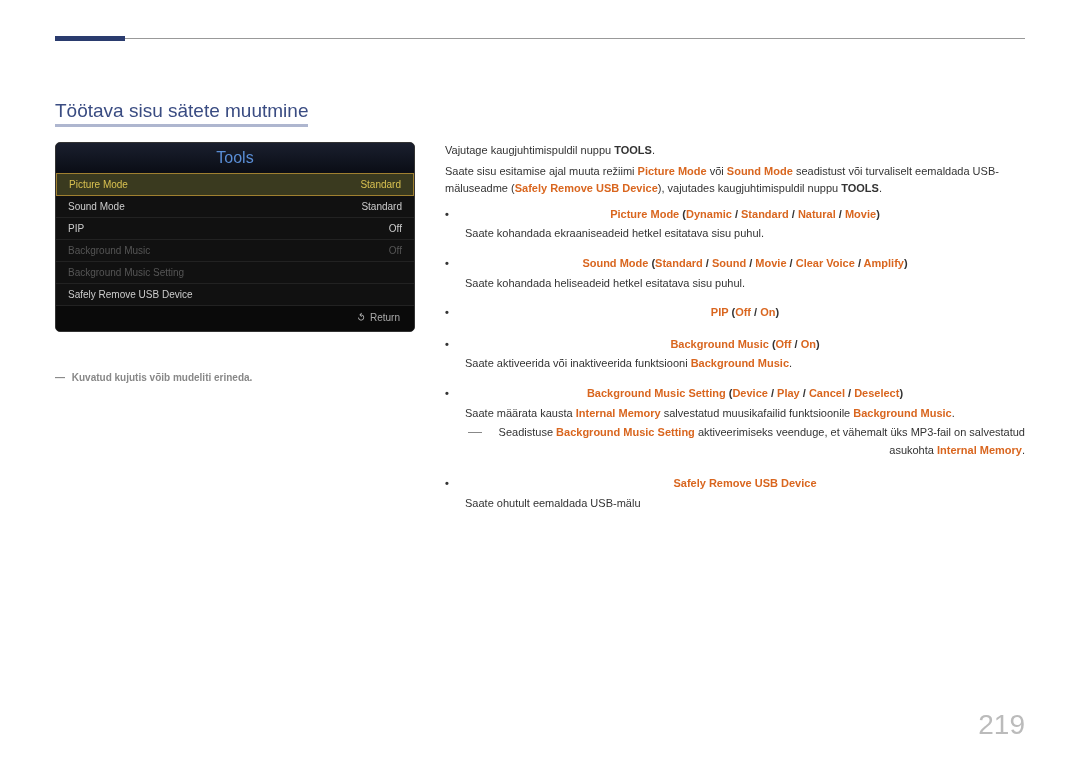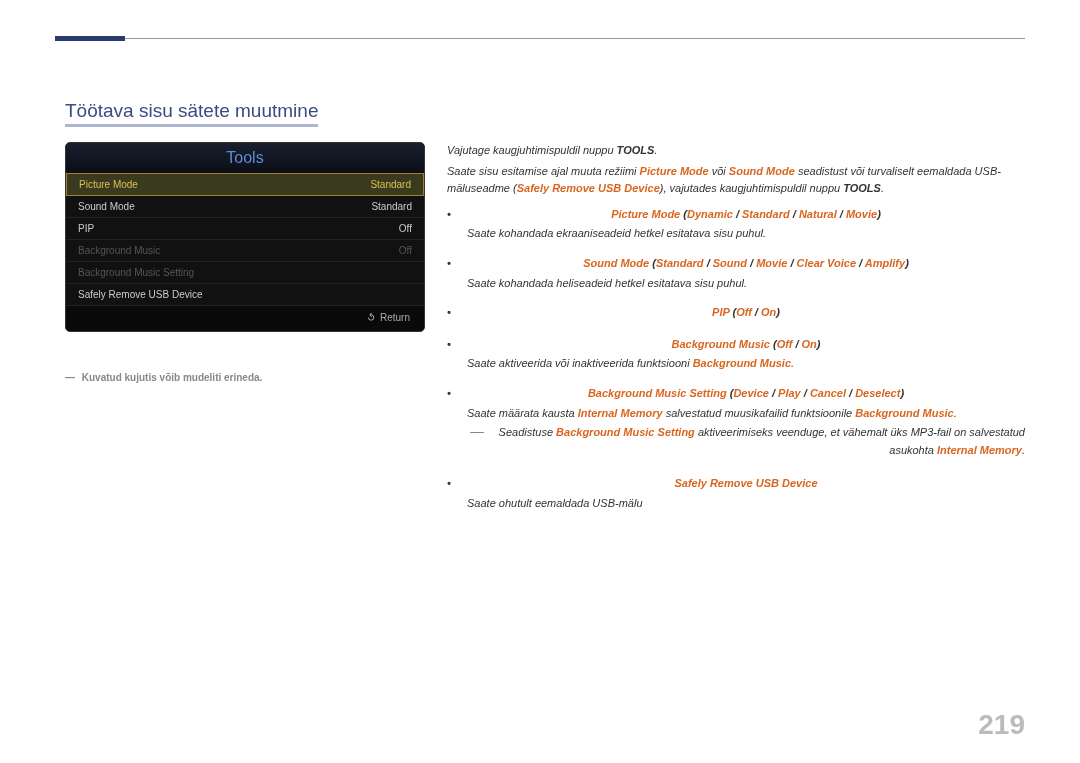--- a/index.html
+++ b/index.html
@@ -23,38 +23,38 @@
   position: absolute;
   top: 36px;
   left: 55px;
   width: 70px;
   height: 5px;
   background: #2a3b6e;
 }
 .content {
   position: absolute;
   top: 100px;
-  left: 65px;
+  left: 55px;
   right: 55px;
 }
 .heading {
   font-size: 19px;
   color: #3a4c82;
   font-weight: 500;
   border-bottom: 3px solid #aeb6cf;
   display: inline-block;
   padding-bottom: 2px;
   margin-bottom: 15px;
 }
 .two-col {
   display: flex;
-  gap: 22px;
+  gap: 30px;
 }
 .left-col { width: 360px; }
-.right-col { flex: 1; font-size: 11px; line-height: 1.6; color: #333; font-style: italic; }
+.right-col { flex: 1; font-size: 11px; line-height: 1.6; color: #333; }
 .tv-box {
   width: 360px;
   background: #111;
   border: 1px solid #333;
   border-radius: 5px;
   overflow: hidden;
 }
 .tv-header {
   background: linear-gradient(#1a1f2e, #0a0d15);
   color: #5a8ed6;
@@ -107,21 +107,21 @@
 .sep { color: #333; font-weight: bold; }
 .subnote { display: flex; margin-top: 2px; margin-bottom: 4px; }
 .subnote .dash2 { width: 20px; color: #888; font-size: 14px; line-height: 1; text-align:center; }
 .subnote .body { flex: 1; text-align: right; }
 .page-num {
   position: absolute;
   bottom: 22px;
   right: 55px;
   font-size: 28px;
   color: #bbb;
-  font-weight: 700;
+  font-weight: 400;
 }
 </style>
 </head>
 <body>
 
 <div class="top-rule"></div>
 <div class="top-rule-accent"></div>
 
 <div class="content">
   <div class="heading">Töötava sisu sätete muutmine</div>

